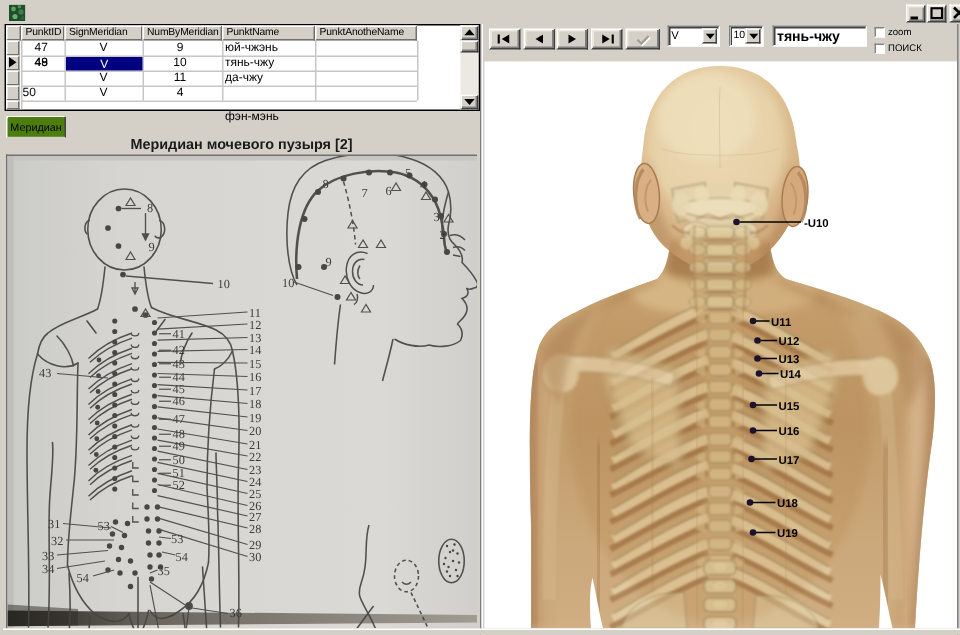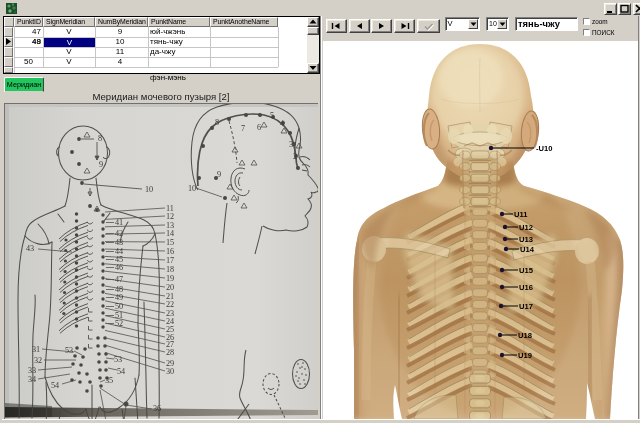--- a/index.html
+++ b/index.html
@@ -8,28 +8,28 @@
 #title .txt{position:absolute;left:17px;top:2px;color:#fff;font-weight:bold;font-size:7.6px;letter-spacing:0;line-height:11px;white-space:nowrap}
 #icon{left:4px;top:3px;width:11px;height:11px;position:absolute;overflow:hidden}
 
 .tbtn{position:absolute;top:3px;width:13px;height:12px;background:#d4d0c8;border:1px solid;border-color:#fff #404040 #404040 #fff;box-shadow:inset 1px 1px 0 #ece9d8, inset -1px -1px 0 #808080;font-size:9px;line-height:10px;text-align:center;color:#000;font-weight:bold}
 
 #grid{left:1px;top:16px;width:317px;height:58px;background:#fff;border:1px solid #000}
 .gl{position:absolute;background:#c6c6c6}
 .hcell{position:absolute;top:0;height:10px;background:#d4d0c8;border:1px solid;border-color:#fff #707070 #707070 #fff;font-size:6.9px;line-height:8px;color:#000;padding-left:2px;white-space:nowrap;overflow:hidden;letter-spacing:-0.1px}
 .ind{position:absolute;left:0;width:9px;background:#d4d0c8;border:1px solid;border-color:#fff #707070 #707070 #fff}
 .cell{position:absolute;height:10px;font-size:8px;line-height:10px;color:#000;white-space:nowrap}
-.r{text-align:right}.c{text-align:center}
+.r{text-align:center}.c{text-align:center}
 #selcell{position:absolute;background:#000080;color:#fff}
 
 #vsb{position:absolute;right:0;top:0;width:12px;height:56px;background:#ece9e2}
 .sbtn{position:absolute;left:0;width:12px;background:#d4d0c8;border:1px solid;border-color:#fff #404040 #404040 #fff;box-shadow:inset -1px -1px 0 #808080}
 
-#tab{left:2px;top:77px;width:40px;height:15px;background:#22c55e;border:1px solid;border-color:#fff #404040 #d4d0c8 #fff;border-radius:2px 2px 0 0;font-size:7.2px;line-height:13px;text-align:center;color:#000}
-#ptitle{left:2px;top:91px;width:314px;height:12px;text-align:center;font-weight:normal;font-size:9.6px;color:#1a1a1a}
+#tab{left:2px;top:77px;width:40px;height:15px;background:#4d7c0f;border:1px solid;border-color:#fff #404040 #d4d0c8 #fff;border-radius:2px 2px 0 0;font-size:7.2px;line-height:13px;text-align:center;color:#000}
+#ptitle{left:2px;top:91px;width:314px;height:12px;text-align:center;font-weight:bold;font-size:9.6px;color:#1a1a1a}
 
 #div1{left:318px;top:16px;width:1px;height:407px;background:#808080}
 #div2{left:319px;top:16px;width:1px;height:407px;background:#fff}
 #toolbar{left:320px;top:16px;width:320px;height:25px;background:#d4d0c8}
 .nbtn{position:absolute;top:3px;height:14px;background:#d4d0c8;border:1px solid;border-color:#fff #404040 #404040 #fff;box-shadow:inset -1px -1px 0 #808080,inset 1px 1px 0 #ece9d8}
 .combo{position:absolute;top:1px;height:14px;background:#fff;border:1px solid;border-color:#808080 #fff #fff #808080;box-shadow:inset 1px 1px 0 #404040;font-size:7.5px;line-height:12px;padding-left:2px;color:#000}
 .cab{position:absolute;right:1px;top:1px;width:10px;height:10px;background:#d4d0c8;border:1px solid;border-color:#fff #404040 #404040 #fff}
 .chk{position:absolute;width:5px;height:5px;box-sizing:content-box;background:#fff;border:1px solid;border-color:#808080 #fff #fff #808080}
 .chklbl{position:absolute;font-size:6.4px;color:#000;line-height:7px}
 #view{left:321px;top:41px;width:315px;height:378px;background:#fff}

